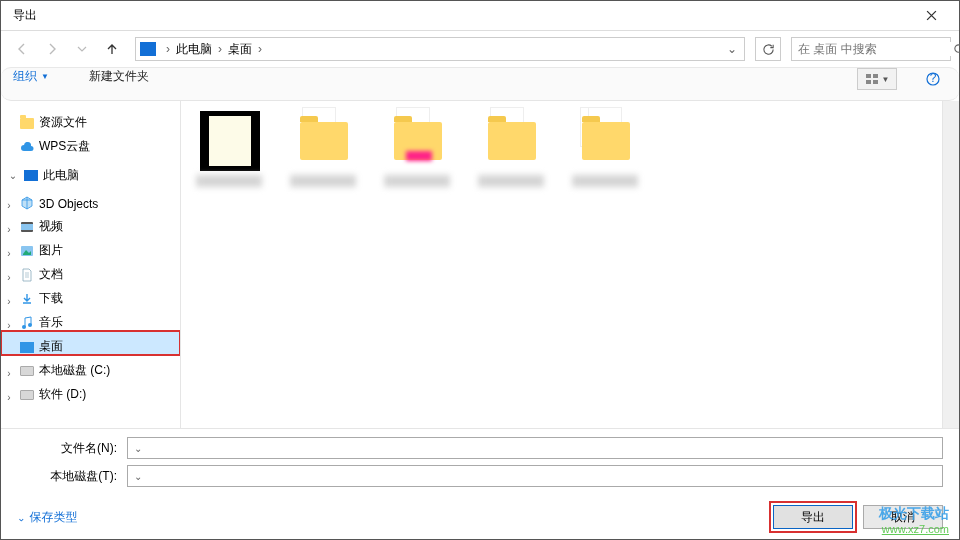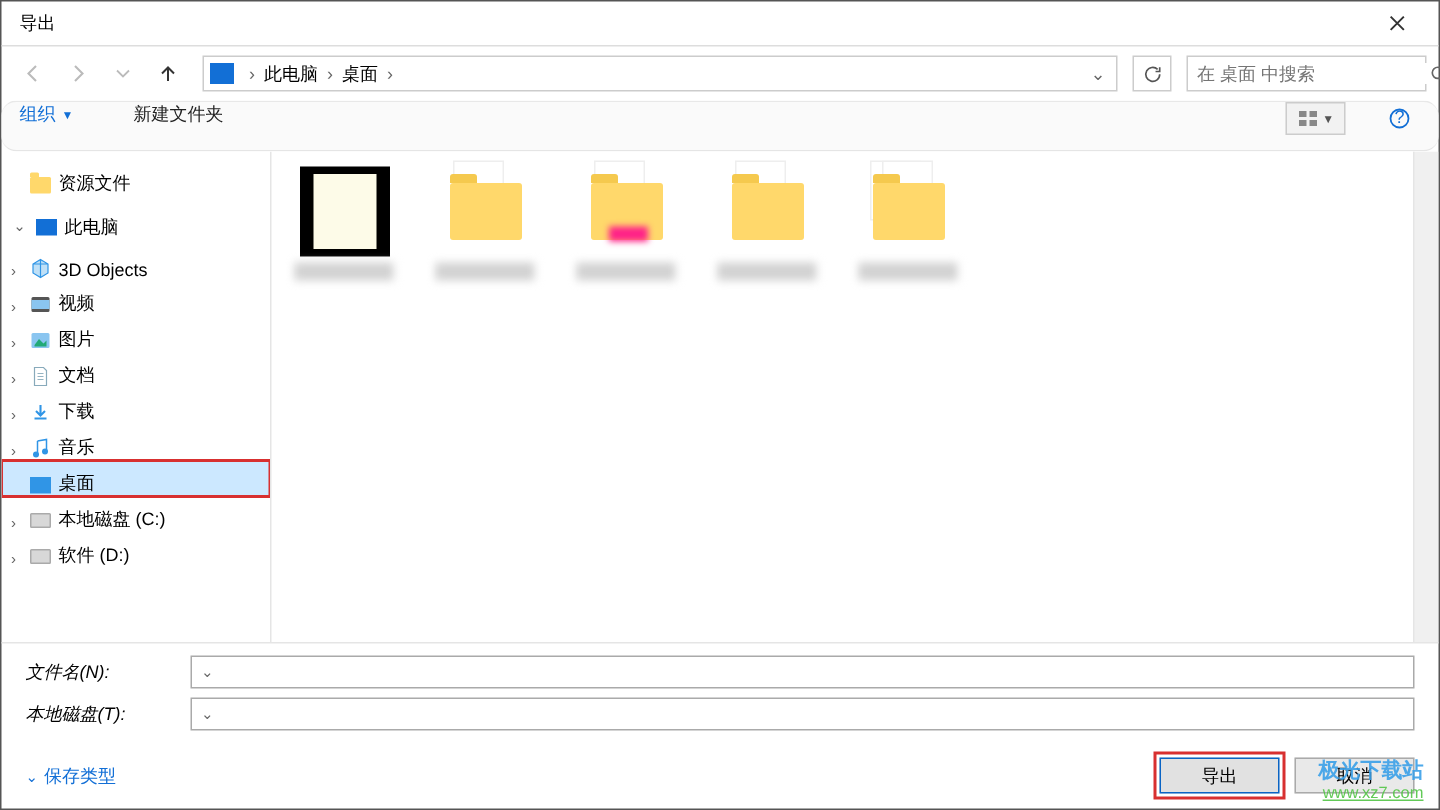--- a/index.html
+++ b/index.html
@@ -53,21 +53,21 @@
 .fitem.sel .thumb { background: #000; }
 .fitem .fold { position: relative; }
 .fitem .fold .folder-big { width: 48px; height: 38px; background: #ffd86b; border-radius: 2px; position: relative; }
 .fitem .fold .folder-big::before { content: ""; position: absolute; top: -6px; left: 0; width: 18px; height: 6px; background: #f5c94e; border-radius: 2px 2px 0 0; }
 .fitem .fold .paper { position: absolute; top: -4px; left: 8px; width: 34px; height: 40px; background: #fff; border: 1px solid #eee; }
 .fitem .flabel { width: 66px; height: 12px; filter: blur(3px); background: repeating-linear-gradient(90deg,#bbb 0,#bbb 3px,#eee 3px,#eee 6px); }
 .fitem.sel .thumb .inner { width: 42px; height: 50px; background: #fdfbe8; }
 
 .bottom { padding: 8px 16px 4px; }
 .row { display: flex; align-items: center; margin-bottom: 6px; }
-.row .lbl { width: 110px; text-align: left; padding-right: 10px; font-style: italic; }
+.row .lbl { width: 110px; text-align: right; padding-right: 10px; }
 .row .combo { flex: 1; height: 22px; border: 1px solid #aaa; display: flex; align-items: center; padding: 0 6px; background: #fff; }
 .row .combo .cval { flex: 1; }
 .row .combo .carr { color: #666; font-size: 10px; }
 
 .footer { display: flex; align-items: center; padding: 8px 16px 10px; }
 .footer .hide { display: flex; align-items: center; gap: 4px; color: #126fd6; cursor: pointer; }
 .footer .hide .car { font-size: 10px; transform: rotate(180deg); display: inline-block; }
 .footer .fsp { flex: 1; }
 .footer .btn { width: 80px; height: 24px; border: 1px solid #aaa; background: #e9e9e9; display: flex; align-items: center; justify-content: center; margin-left: 10px; cursor: pointer; }
 .footer .btn.primary { outline: 2px solid #d83030; outline-offset: 2px; background: #e1e1e1; border-color: #0a64c4; }
@@ -165,20 +165,29 @@
 
   <div class="main">
     <div class="sidebar">
       <div class="tree-item ind1">
           <span class="caret"></span>
           <span class="ticon">
             <span class="folder-ico"></span>
           </span>
           <span>资源文件</span>
         </div>
+      <div class="tree-item ind1">
+          <span class="caret"></span>
+          <span class="ticon">
+            <svg width="15" height="11" viewBox="0 0 15 11">
+              <path d="M4 9 A3 3 0 0 1 4 3 A3.5 3.5 0 0 1 11 4 A2.5 2.5 0 0 1 11 9 Z" fill="#3095e6"></path>
+            </svg>
+          </span>
+          <span>WPS云盘</span>
+        </div>
       <div style="height:8px"></div>
       <div class="tree-item">
           <span class="caret">⌄</span>
           <span class="ticon">
             <span class="pc-ico"></span>
           </span>
           <span>此电脑</span>
         </div>
       <div class="tree-item ind1">
           <span class="caret">›</span>

